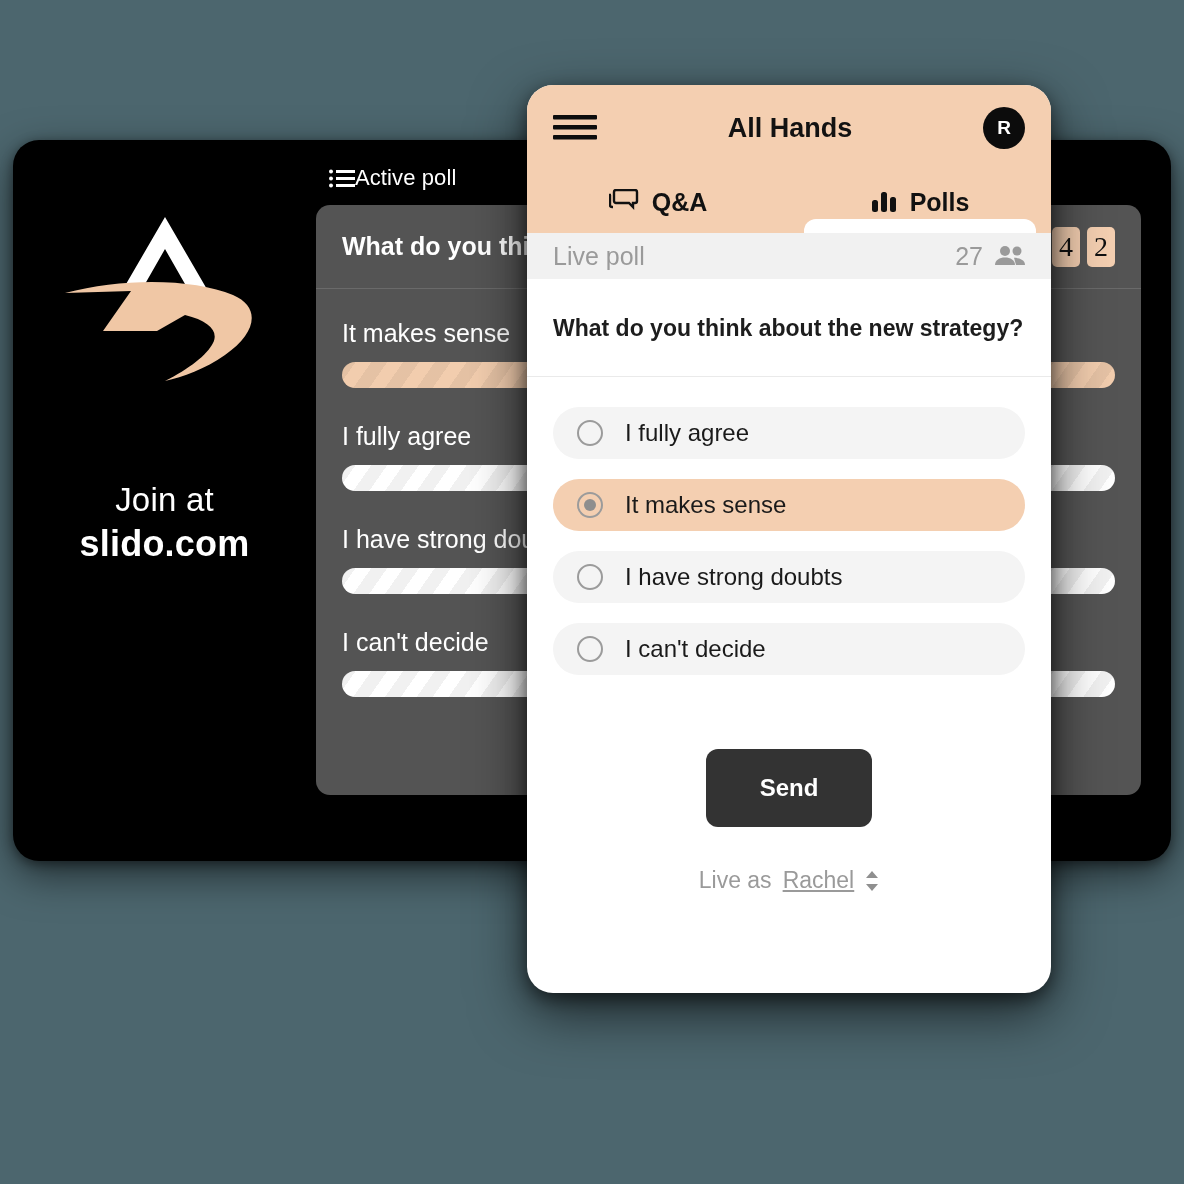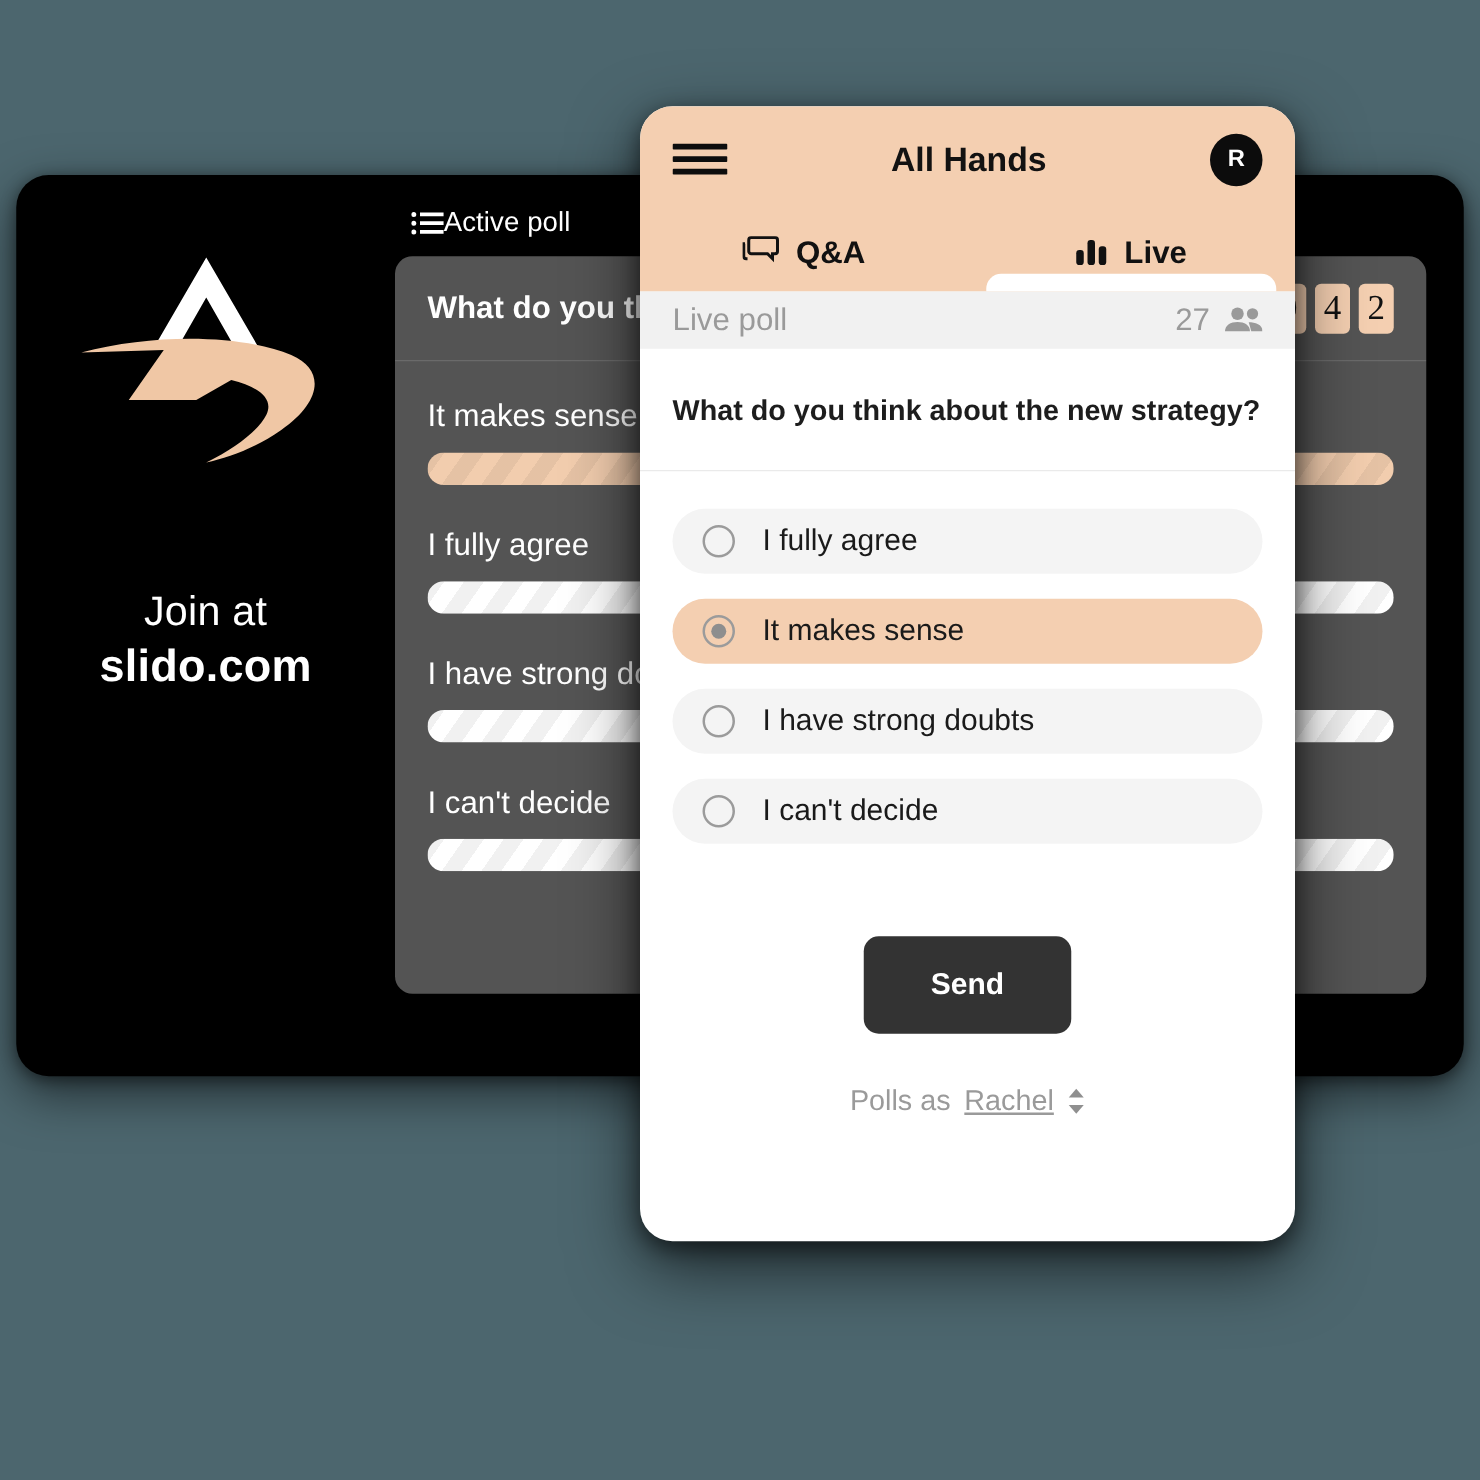--- a/index.html
+++ b/index.html
@@ -17,21 +17,21 @@
     width: 1158px; height: 721px;
     background: #000;
     border-radius: 26px;
     box-shadow: 0 14px 40px rgba(0,0,0,0.55), 0 3px 12px rgba(0,0,0,0.45);
     overflow: hidden;
   }
 
   
   #logo-block {
     position: absolute;
-    left: 0; top: 0; width: 303px; height: 721px;
+    left: 0; top: 11px; width: 303px; height: 721px;
     display: flex; flex-direction: column;
     align-items: center; justify-content: flex-start;
     padding-top: 52px;
   }
   #logo-mark { width: 200px; height: 190px; display: block; }
   #join-text {
     margin-top: 90px;
     color: #fff; font-size: 33px; font-weight: 400;
     letter-spacing: .2px; line-height: 1.05; text-align: center;
   }
@@ -88,21 +88,21 @@
       -55deg,
       rgba(0,0,0,0.00) 0px, rgba(0,0,0,0.00) 13px,
       rgba(0,0,0,0.055) 13px, rgba(0,0,0,0.055) 26px);
     background-color: #ffffff;
   }
   .result-bar.accent { background-color: #f2cdae; }
 
   
   #phone-card {
     position: absolute;
-    left: 512px; top: 85px;
+    left: 527px; top: 85px;
     width: 524px; height: 908px;
     background: #fff;
     border-radius: 26px;
     box-shadow: 0 20px 55px rgba(0,0,0,0.62), 0 6px 18px rgba(0,0,0,0.5);
     overflow: hidden;
   }
   #phone-top { background: #f4cfb1; padding: 0; position: relative; }
   #topbar {
     height: 86px;
     display: flex; align-items: center;
@@ -260,21 +260,21 @@
           <path d="M2 6H1a0 0 0 0 0 0 0v10a2 2 0 0 0 2 2h1" fill="none" stroke="#111" stroke-width="2.4"></path>
         </svg>
         <span class="tab-label">Q&amp;A</span>
       </div>
       <div class="tab">
         <svg width="26" height="24" viewBox="0 0 26 24">
           <rect x="1" y="10" width="6" height="12" rx="2.5" fill="#111"></rect>
           <rect x="10" y="2" width="6" height="20" rx="2.5" fill="#111"></rect>
           <rect x="19" y="7" width="6" height="15" rx="2.5" fill="#111"></rect>
         </svg>
-        <span class="tab-label">Live</span>
+        <span class="tab-label">Polls</span>
         <div class="tab-indicator"></div>
       </div>
     </div>
 
   </div>
 
   <div id="live-poll-bar">
     <span id="live-poll-label">Live poll</span>
     <span id="live-count-wrap">
       <span id="live-count">27</span>
@@ -306,21 +306,21 @@
       </div>
       <div class="option">
         <span class="radio"></span>
         <span class="option-label">I can't decide</span>
       </div>
     </div>
 
   <div id="send-wrap">
     <button id="send-button">Send</button>
     <div id="voting-as">
-      <span>Polls as</span>
+      <span>Live as</span>
       <span id="voting-name">Rachel</span>
       <svg class="updown" viewBox="0 0 14 22">
         <path d="M7 1 L13 8 L1 8 Z" fill="#8f8f8f"></path>
         <path d="M7 21 L13 14 L1 14 Z" fill="#8f8f8f"></path>
       </svg>
     </div>
   </div>
 
 </div>
 

